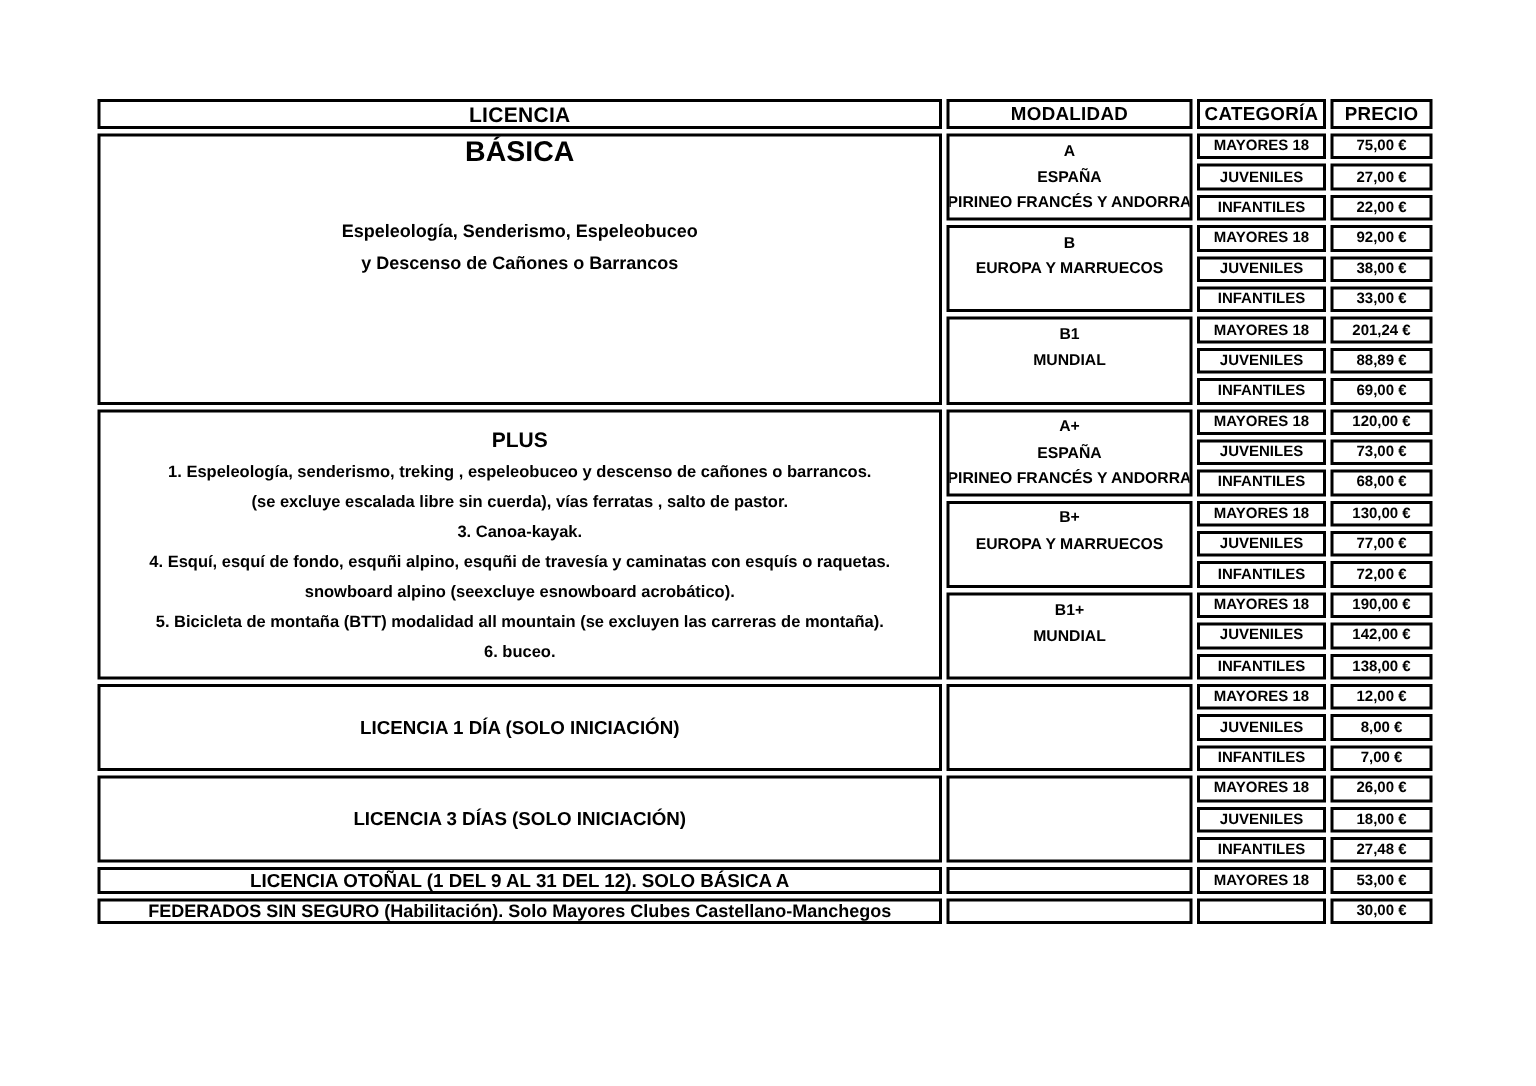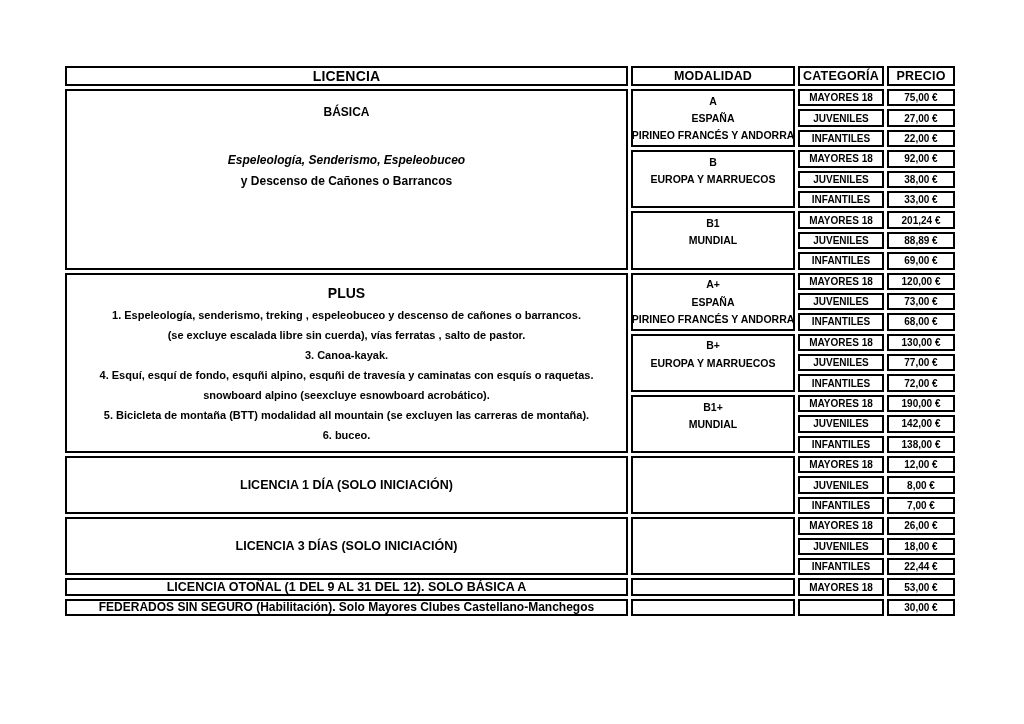--- a/index.html
+++ b/index.html
@@ -21,23 +21,23 @@
     display:flex;align-items:center;justify-content:center;
     overflow:hidden;text-align:center;white-space:nowrap;
   }
   .th{font-size:12.5px;letter-spacing:.2px;}
   .th-lic{font-size:14px;}
   .cat{font-size:10px;}
   .price{font-size:10px;}
   .mod{flex-direction:column;justify-content:space-between;padding:1px 0;font-size:10.5px;}
   .mod span{flex:1;display:flex;align-items:center;justify-content:center;white-space:nowrap;}
   .lic-basica{flex-direction:column;justify-content:flex-start;}
-  .lic-basica .sec-title{margin-top:14px;font-size:12px;}
+  .lic-basica .sec-title{font-size:19px;}
   .lic-basica .desc{font-size:12px;line-height:21px;}
-  .lic-basica .desc1{margin-top:31px;font-style:italic;}
+  .lic-basica .desc1{margin-top:31px;}
   .lic-plus{flex-direction:column;justify-content:space-evenly;padding:2px 0;}
   .lic-plus .plus-title{font-size:14px;}
   .lic-plus .plus-line{font-size:11px;}
   .sec-line{font-size:12.5px;}
   .fed-line{font-size:12px;}
 </style>
 </head>
 <body>
 
 <div class="table">
@@ -147,17 +147,17 @@
   <div class="cell price" style="grid-area:15/4">77,00 €</div>
   <div class="cell price" style="grid-area:16/4">72,00 €</div>
   <div class="cell price" style="grid-area:17/4">190,00 €</div>
   <div class="cell price" style="grid-area:18/4">142,00 €</div>
   <div class="cell price" style="grid-area:19/4">138,00 €</div>
   <div class="cell price" style="grid-area:20/4">12,00 €</div>
   <div class="cell price" style="grid-area:21/4">8,00 €</div>
   <div class="cell price" style="grid-area:22/4">7,00 €</div>
   <div class="cell price" style="grid-area:23/4">26,00 €</div>
   <div class="cell price" style="grid-area:24/4">18,00 €</div>
-  <div class="cell price" style="grid-area:25/4">22,44 €</div>
+  <div class="cell price" style="grid-area:25/4">27,48 €</div>
   <div class="cell price" style="grid-area:26/4">53,00 €</div>
   <div class="cell price" style="grid-area:27/4">30,00 €</div>
 
 </div>
 
 </body></html>

